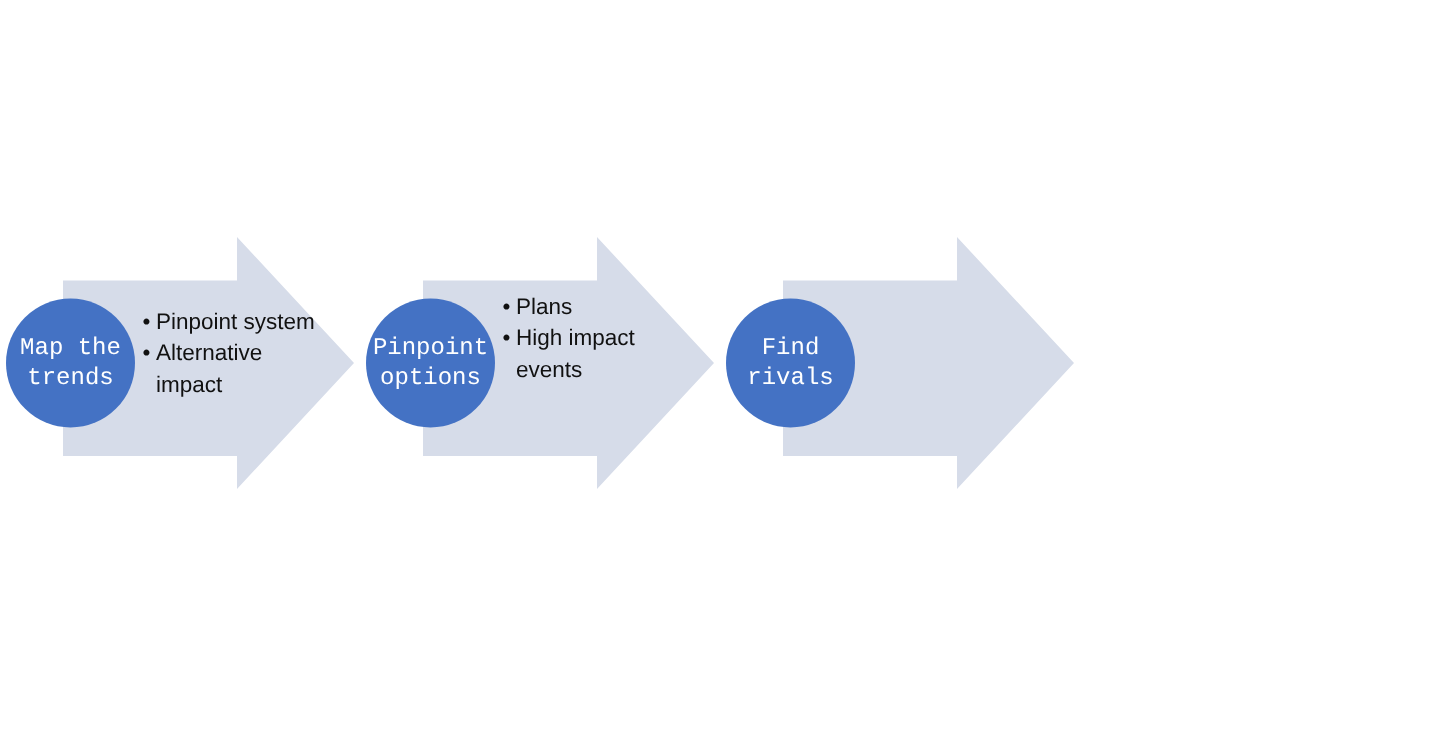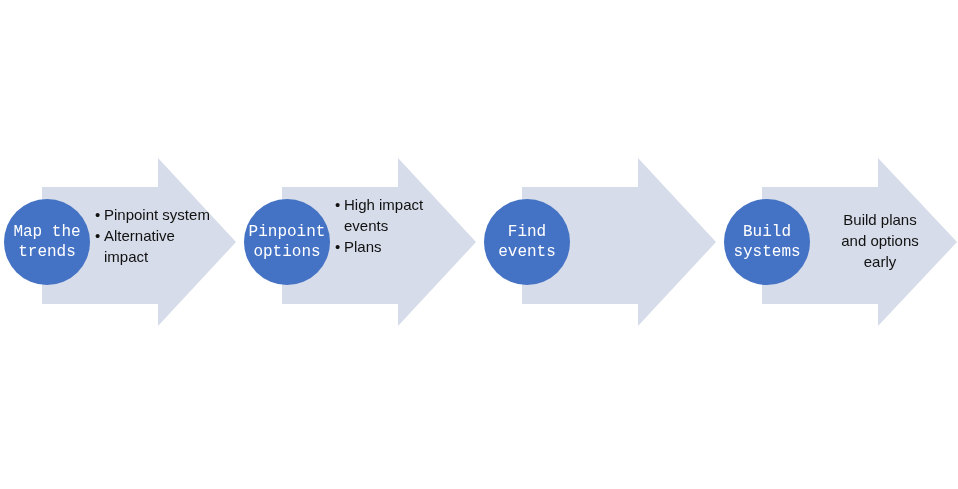--- a/index.html
+++ b/index.html
@@ -124,48 +124,32 @@
       <svg class="arrow-svg" viewBox="0 0 240 489" preserveAspectRatio="none" aria-hidden="true">
         <polygon points="42,187 158,187 158,158 236,242 158,326 158,304 42,304" fill="#D6DCE9"></polygon>
       </svg>
     </div>
     <div class="circle" style="left:4px; top:199px;">
       <span class="circle-label">Pinpoint
 options</span>
     </div>
     <div class="body-text" style="left:95px; top:194px; width:110px;">
       <ul>
+        <li>Plans</li>
         <li>High impact events</li>
-        <li>Plans</li>
       </ul>
     </div>
   </div>
 
   <div class="stage" style="left:480px; width:240px;">
     <div class="arrow-wrap">
       <svg class="arrow-svg" viewBox="0 0 240 489" preserveAspectRatio="none" aria-hidden="true">
         <polygon points="42,187 158,187 158,158 236,242 158,326 158,304 42,304" fill="#D6DCE9"></polygon>
       </svg>
     </div>
     <div class="circle" style="left:4px; top:199px;">
       <span class="circle-label">Find
-events</span>
+rivals</span>
     </div>
   </div>
 
-  <div class="stage" style="left:720px; width:238px;">
-    <div class="arrow-wrap">
-      <svg class="arrow-svg" viewBox="0 0 238 489" preserveAspectRatio="none" aria-hidden="true">
-        <polygon points="42,187 158,187 158,158 237,242 158,326 158,304 42,304" fill="#D6DCE9"></polygon>
-      </svg>
-    </div>
-    <div class="circle" style="left:4px; top:199px;">
-      <span class="circle-label">Build
-systems</span>
-    </div>
-    <div class="body-text centered" style="left:95px; top:209px; width:130px;">
-      <span class="plain">Build plans
-and options
-early</span>
-    </div>
-  </div>
 
 </div>
 
 </body></html>

